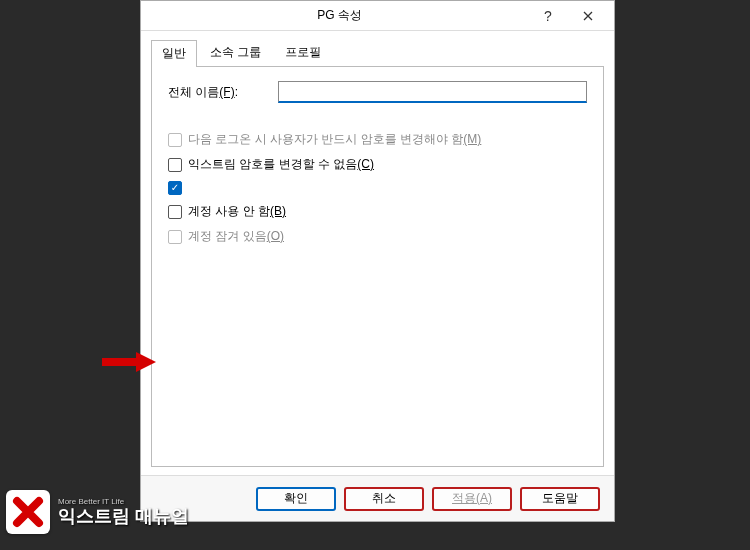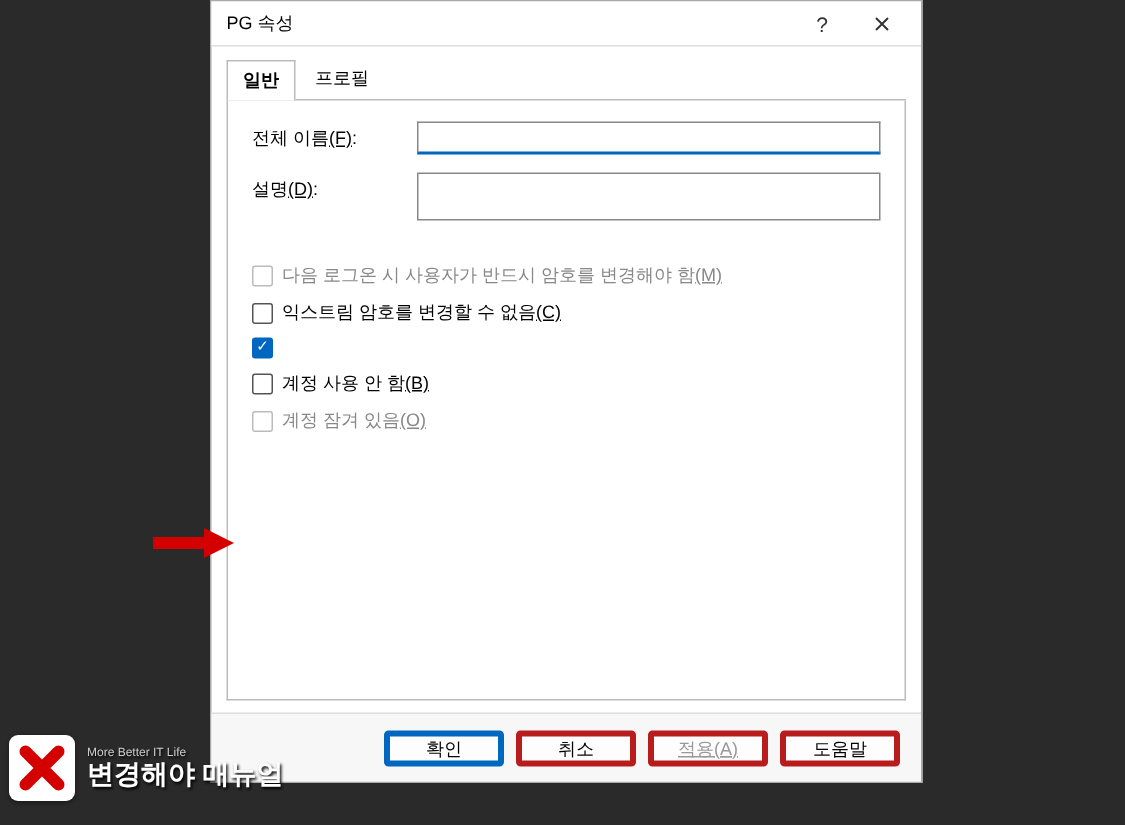--- a/index.html
+++ b/index.html
@@ -24,21 +24,21 @@
       flex-direction: column;
     }
     .titlebar {
       height: 30px;
       display: flex;
       align-items: center;
       padding: 0 6px 0 10px;
       border-bottom: 1px solid #ddd;
       background: #fff;
     }
-    .titlebar .title { flex: 1; font-size: 12px; }
+    .titlebar .title { flex: 1; font-size: 12px; text-align: center; }
     .titlebar .tbtn {
       width: 40px; height: 22px;
       display: flex; align-items: center; justify-content: center;
       font-size: 14px; color: #333;
       cursor: pointer;
     }
     .tab-area {
       padding: 8px 10px 0 10px;
     }
     .tabs {
@@ -52,21 +52,20 @@
       border-bottom: none;
       margin-right: 2px;
       cursor: pointer;
       position: relative;
       font-size: 12px;
     }
     .tab.active {
       border-color: #bbb;
       background: #fff;
       top: 1px;
-      font-weight: bold;
     }
     .content {
       flex: 1;
       border: 1px solid #bbb;
       border-top: none;
       margin: 0 10px 8px 10px;
       padding: 14px 16px;
       display: flex;
       flex-direction: column;
     }
@@ -127,21 +126,21 @@
       display: flex;
       align-items: center;
       justify-content: flex-end;
       gap: 8px;
       padding: 0 14px;
       background: #f7f7f7;
     }
     .btn {
       min-width: 80px;
       height: 24px;
-      border: 4px solid #b91c1c;
+      border: 2px solid #b91c1c;
       background: #fdfdfd;
       border-radius: 3px;
       font-size: 12px;
       cursor: pointer;
       padding: 0 10px;
     }
     .btn.primary { border-color: #0067c0; }
     .btn:disabled { color: #999; cursor: default; text-decoration: underline; }
     .arrow {
       position: absolute;
@@ -190,39 +189,34 @@
     <div class="tbtn">
       <svg width="10" height="10" viewBox="0 0 10 10">
           <path d="M1 1 L9 9 M9 1 L1 9" stroke="#333" stroke-width="1.3"></path>
         </svg>
     </div>
   </div>
 
   <div class="tab-area">
     <div class="tabs">
       <div class="tab active">일반</div>
+      <div class="tab">소속 그룹</div>
       <div class="tab">프로필</div>
     </div>
   </div>
 
   <div class="content">
 
     <div class="field-row">
       <div class="field-label">
         <span>전체 이름</span><span class="mnemonic">(F)</span>:
       </div>
       <input class="field-input focused" value="" style="">
     </div>
 
-    <div class="field-row">
-      <div class="field-label">
-        <span>설명</span><span class="mnemonic">(D)</span>:
-      </div>
-      <input class="field-input tall" value="" style="">
-    </div>
 
     <div class="spacer"></div>
 
     <div class="check-row disabled">
       <div class="checkbox disabled"></div>
       <span><span>다음 로그온 시 사용자가 반드시 암호를 변경해야 함</span><span class="mnemonic">(M)</span></span>
     </div>
 
     <div class="check-row">
       <div class="checkbox"></div>
@@ -258,15 +252,15 @@
 </svg>
 
 <div class="logo">
   <div class="logo-badge">
     <svg width="34" height="34" viewBox="0 0 34 34">
       <path d="M6 6 L28 28 M28 6 L6 28" stroke="#d40000" stroke-width="8" stroke-linecap="round"></path>
     </svg>
   </div>
   <div class="logo-text">
     <span class="logo-sub">More Better IT Life</span>
-    <span>변경해야 매뉴얼</span>
+    <span>익스트림 매뉴얼</span>
   </div>
 </div>
 
 </body></html>

